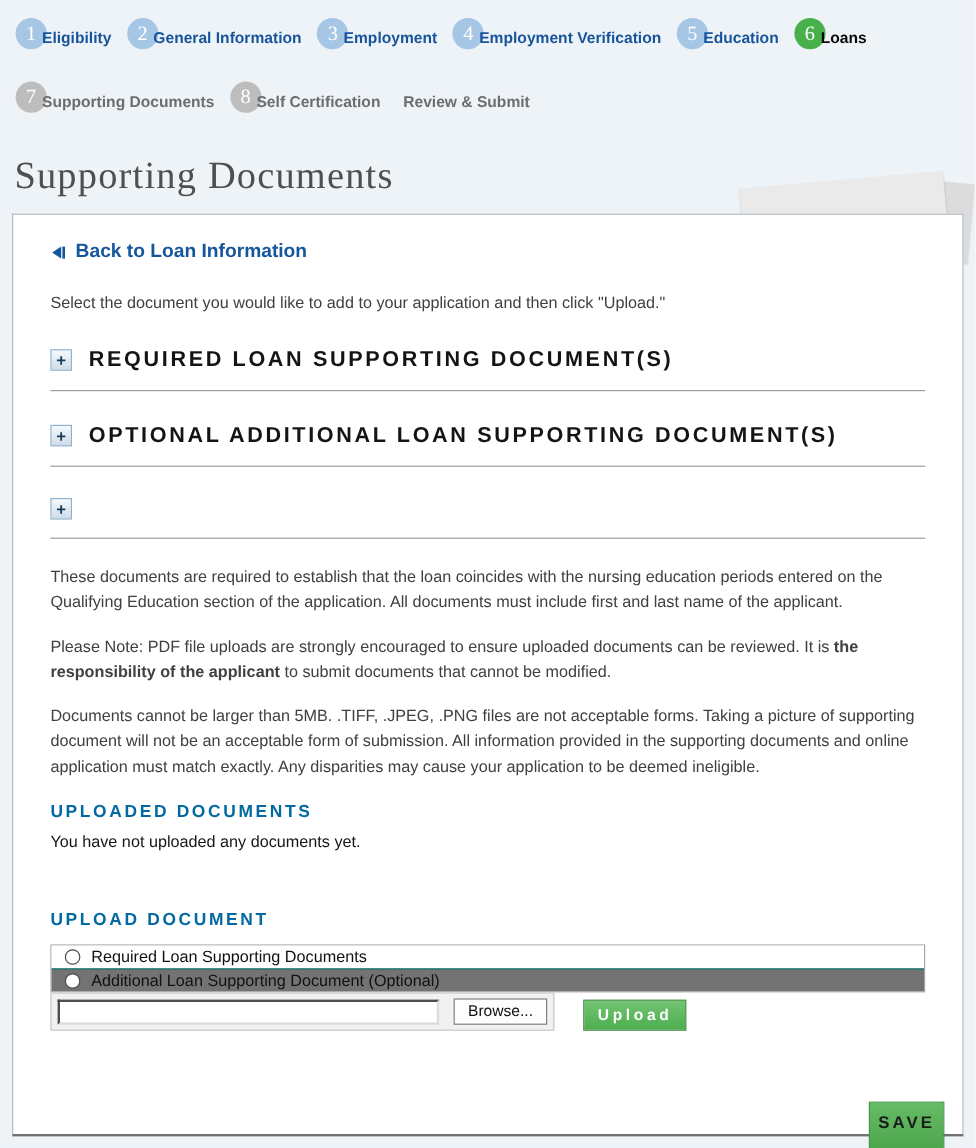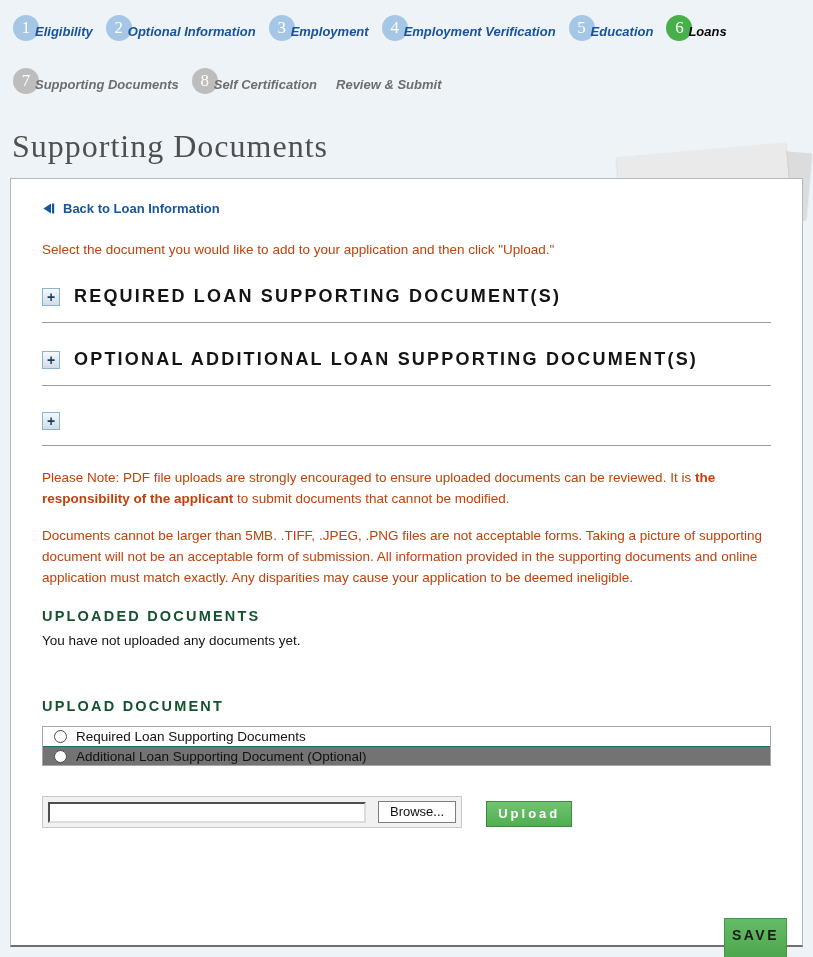--- a/index.html
+++ b/index.html
@@ -22,21 +22,20 @@
     color: #ffffff; font-family: "Liberation Serif", serif; font-size: 17px;
     display: flex; align-items: center; justify-content: center;
     flex: 0 0 26px;
   }
   .step.complete .step-circle { background: #a5c6e5; }
   .step.active   .step-circle { background: #47b04b; }
   .step.pending  .step-circle { background: #bdbdbd; }
   .step-label {
     font-size: 13px; font-weight: bold; margin-left: -4px; margin-bottom: 2px;
     white-space: nowrap;
-    font-style: italic;
   }
   .step.complete .step-label { color: #17549b; }
   .step.active   .step-label { color: #0a0a0a; }
   .step.pending  .step-label { color: #6d6d6d; }
   .step.plain    .step-label { color: #6d6d6d; margin-left: 6px; }
 
   
   .page-title {
     position: absolute; top: 128px; left: 12px;
     font-family: "Liberation Serif", serif; font-weight: 400;
@@ -53,26 +52,26 @@
     position: absolute; left: 10px; right: 10px; top: 178px; bottom: 10px;
     background: #ffffff;
     border: 1px solid #b2bac1; border-bottom: 2px solid #707070;
     z-index: 1;
     padding: 22px 31px 0 31px;
     overflow: hidden;
   }
 
   .back-link {
     display: inline-flex; align-items: center; gap: 7px;
-    color: #15569c; font-size: 13px; font-weight: bold;
+    color: #15569c; font-size: 16px; font-weight: bold;
     cursor: pointer; text-decoration: none; margin-bottom: 23px;
   }
   .back-link svg { display: block; }
 
-  .para { font-size: 13.5px; line-height: 21px; color: #c2410c; margin-bottom: 16px; }
+  .para { font-size: 13.5px; line-height: 21px; color: #404040; margin-bottom: 16px; }
   .para b { font-weight: bold; }
 
   
   .section { margin-top: 26px; }
   .section-head { display: flex; align-items: center; }
   .expand-btn {
     width: 18px; height: 18px; flex: 0 0 18px;
     border: 1px solid #8fb2cf;
     background: linear-gradient(#f5f9fc, #cfdde9);
     color: #1a3a5c; font-size: 14px; font-weight: bold; line-height: 16px;
@@ -81,38 +80,38 @@
   .section-title {
     margin-left: 14px; font-size: 18px; font-weight: bold;
     letter-spacing: 2.2px; color: #141414;
   }
   .section-divider { border: 0; border-top: 1px solid #9d9d9d; margin-top: 15px; }
   .sections-block { margin-bottom: 21px; }
 
   
   .sub-heading {
     font-size: 14.5px; font-weight: bold; letter-spacing: 2.2px;
-    color: #14532d; margin: 20px 0 9px 0;
+    color: #0369a1; margin: 20px 0 9px 0;
   }
   .empty-text { font-size: 13.5px; color: #151515; }
 
   
   .option-box { border: 1px solid #a8a8a8; margin-top: 12px; }
   .option-row {
     display: flex; align-items: center; height: 19px; padding: 0 11px;
     font-size: 13.5px; color: #111; cursor: pointer; background: #ffffff;
   }
   .option-row.alt { background: #737373; border-top: 1px solid #0f766e; }
   .radio-circle {
     width: 13px; height: 13px; border: 1px solid #4a4a4a; border-radius: 50%;
     background: #fff; margin-right: 9px; flex: 0 0 13px;
   }
 
   
-  .file-row { display: flex; align-items: center; margin-top: 30px; }
+  .file-row { display: flex; align-items: flex-end; }
   .file-widget {
     display: inline-flex; align-items: center;
     background: #f1f1f1; border: 1px solid #c9c9c9; padding: 4px 5px;
   }
   .file-text {
     width: 318px; height: 21px;
     border: 2px solid; border-color: #4d4d4d #dcdcdc #dcdcdc #4d4d4d;
     background: #ffffff; font-size: 13px; padding: 0 4px;
     font-family: "Liberation Sans", sans-serif;
   }
@@ -145,21 +144,21 @@
 <body>
 
 <div class="stepper">
   <div class="step-row">
     <div class="step complete">
       <span class="step-circle">1</span>
       <span class="step-label">Eligibility</span>
     </div>
     <div class="step complete">
       <span class="step-circle">2</span>
-      <span class="step-label">Optional Information</span>
+      <span class="step-label">General Information</span>
     </div>
     <div class="step complete">
       <span class="step-circle">3</span>
       <span class="step-label">Employment</span>
     </div>
     <div class="step complete">
       <span class="step-circle">4</span>
       <span class="step-label">Employment Verification</span>
     </div>
     <div class="step complete">
@@ -221,20 +220,21 @@
       <hr class="section-divider">
     </div>
     <div class="section">
       <div class="section-head">
         <button class="expand-btn">+</button>
       </div>
       <hr class="section-divider">
     </div>
   </div>
 
+  <p class="para">These documents are required to establish that the loan coincides with the nursing education periods entered on the Qualifying Education section of the application. All documents must include first and last name of the applicant.</p>
   <p class="para"><span>Please Note: PDF file uploads are strongly encouraged to ensure uploaded documents can be reviewed. It is </span><b>the responsibility of the applicant</b><span> to submit documents that cannot be modified.</span></p>
   <p class="para">Documents cannot be larger than 5MB. .TIFF, .JPEG, .PNG files are not acceptable forms. Taking a picture of supporting document will not be an acceptable form of submission. All information provided in the supporting documents and online application must match exactly. Any disparities may cause your application to be deemed ineligible.</p>
 
   <div class="sub-heading">UPLOADED DOCUMENTS</div>
   <div class="empty-text">You have not uploaded any documents yet.</div>
 
   <div class="sub-heading" style="margin-top:50px;">UPLOAD DOCUMENT</div>
 
   <div class="option-box">
     <div class="option-row">

